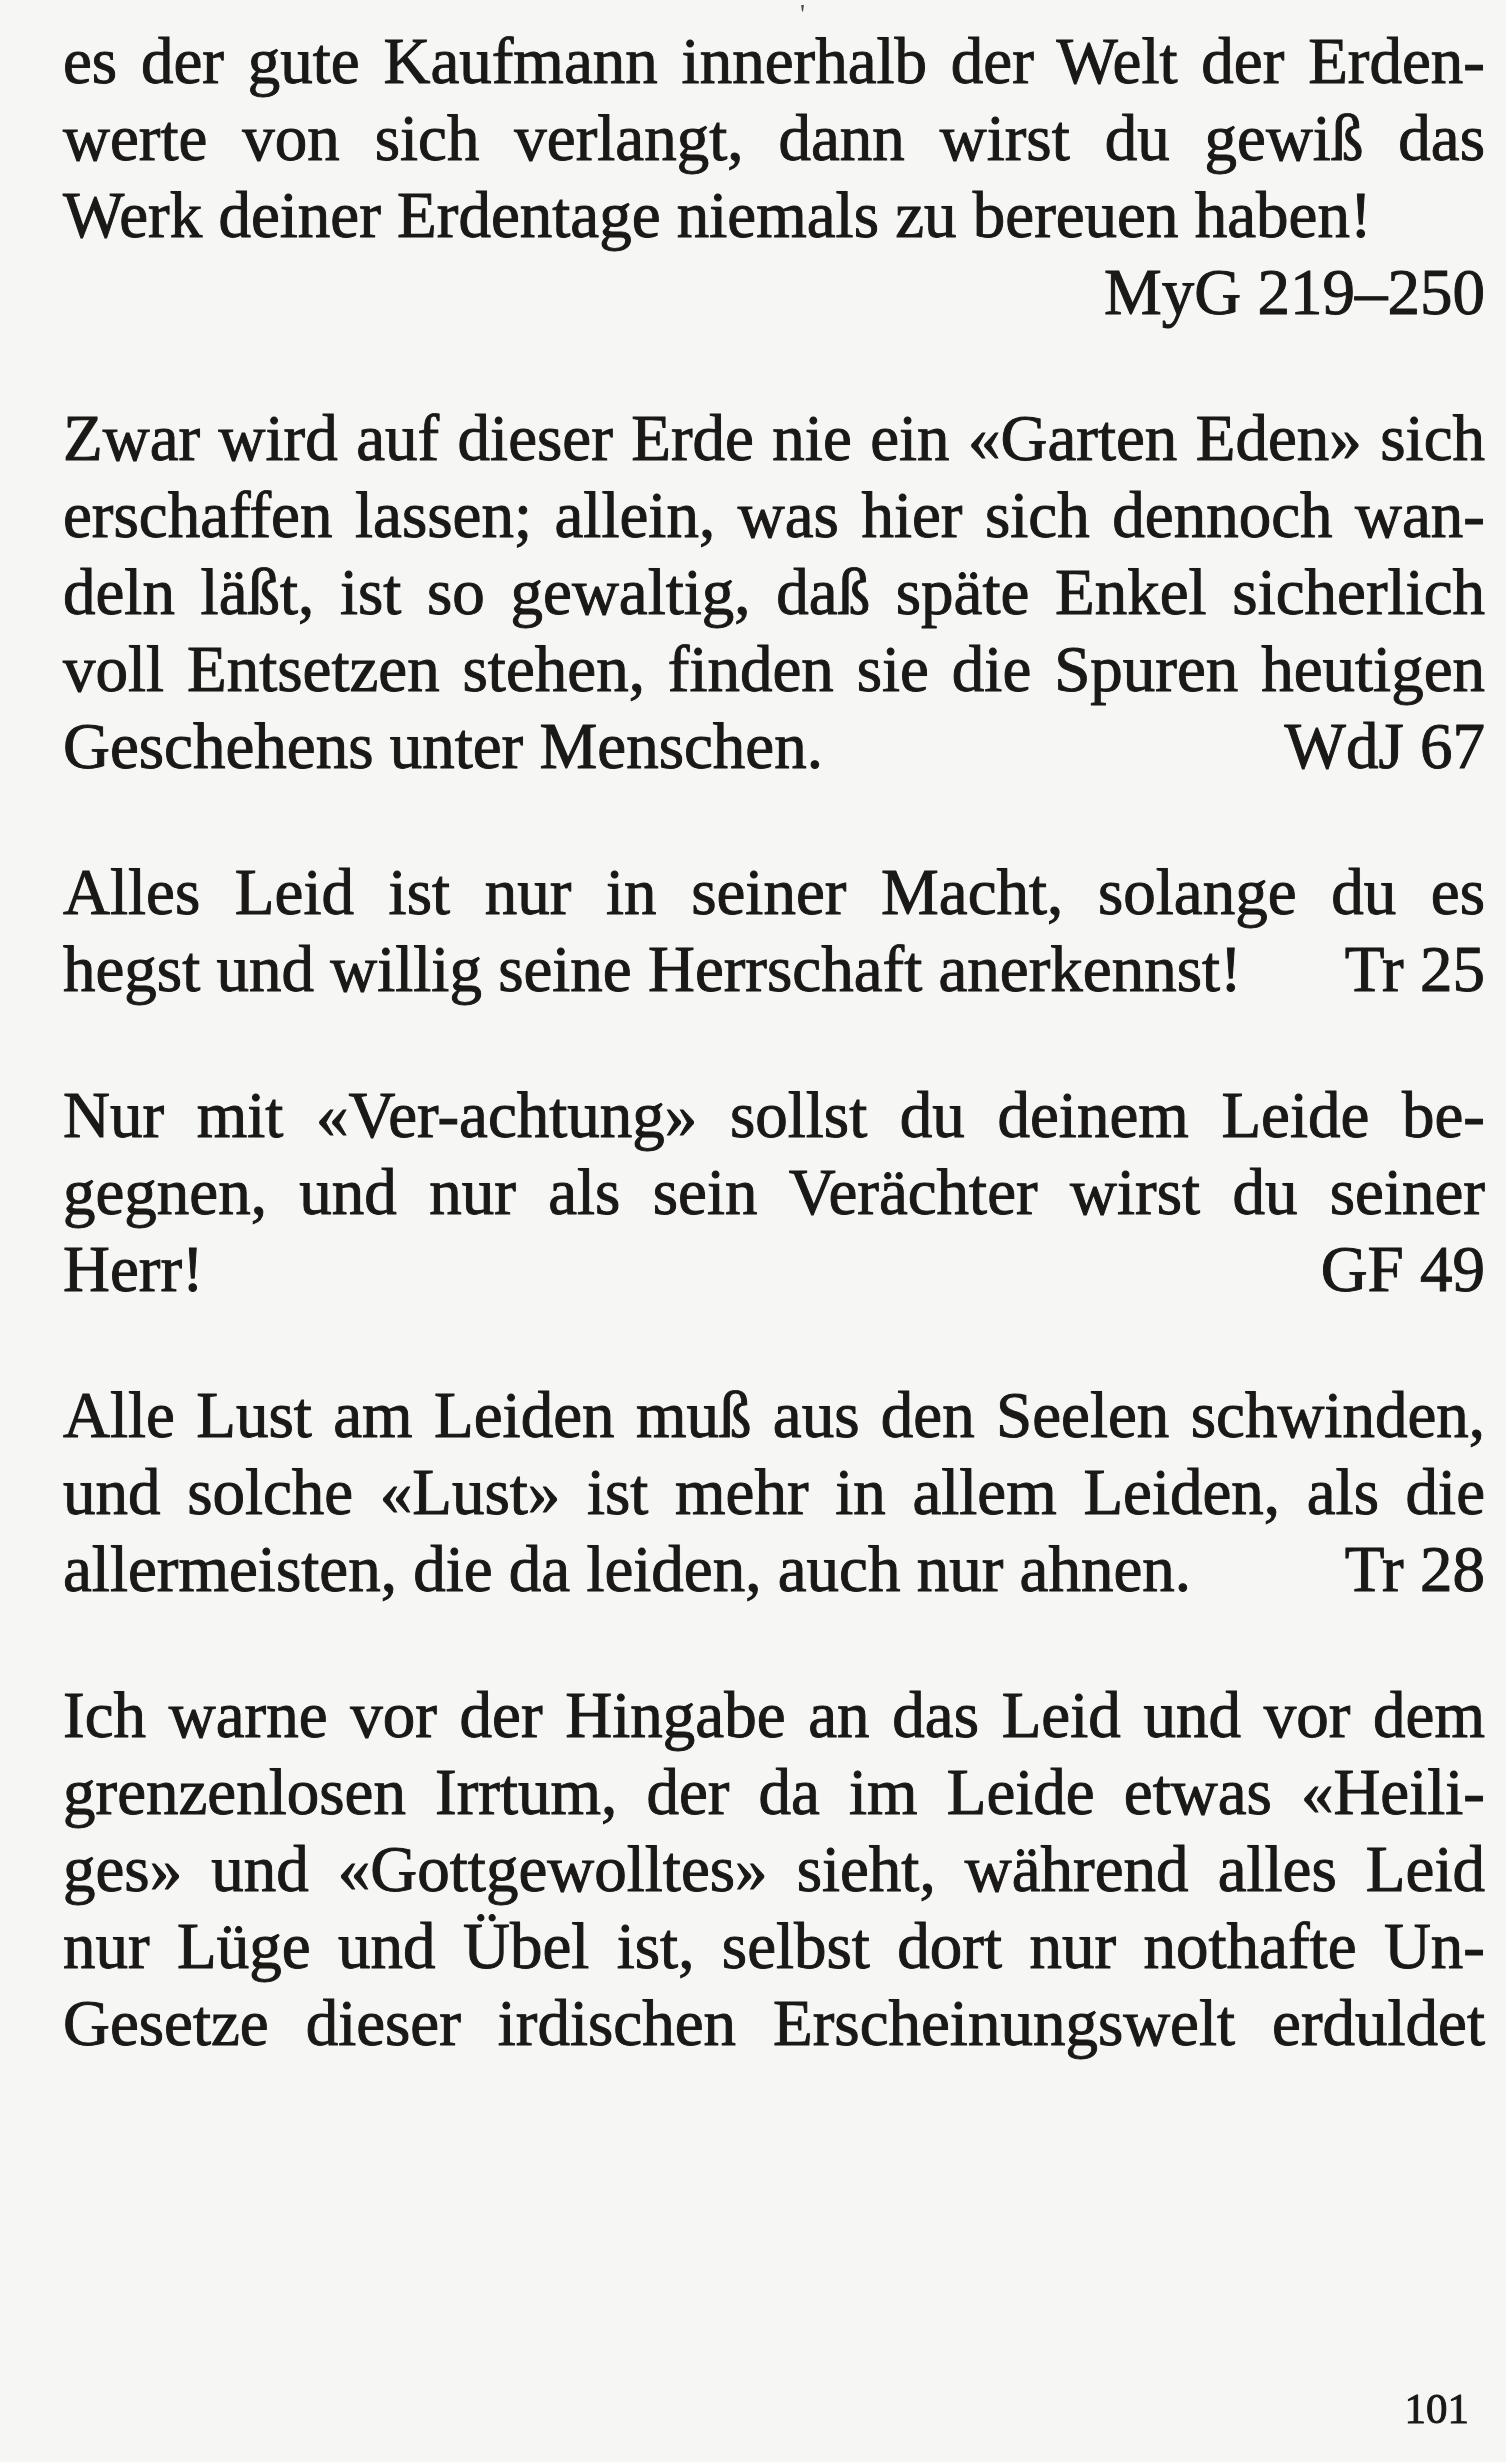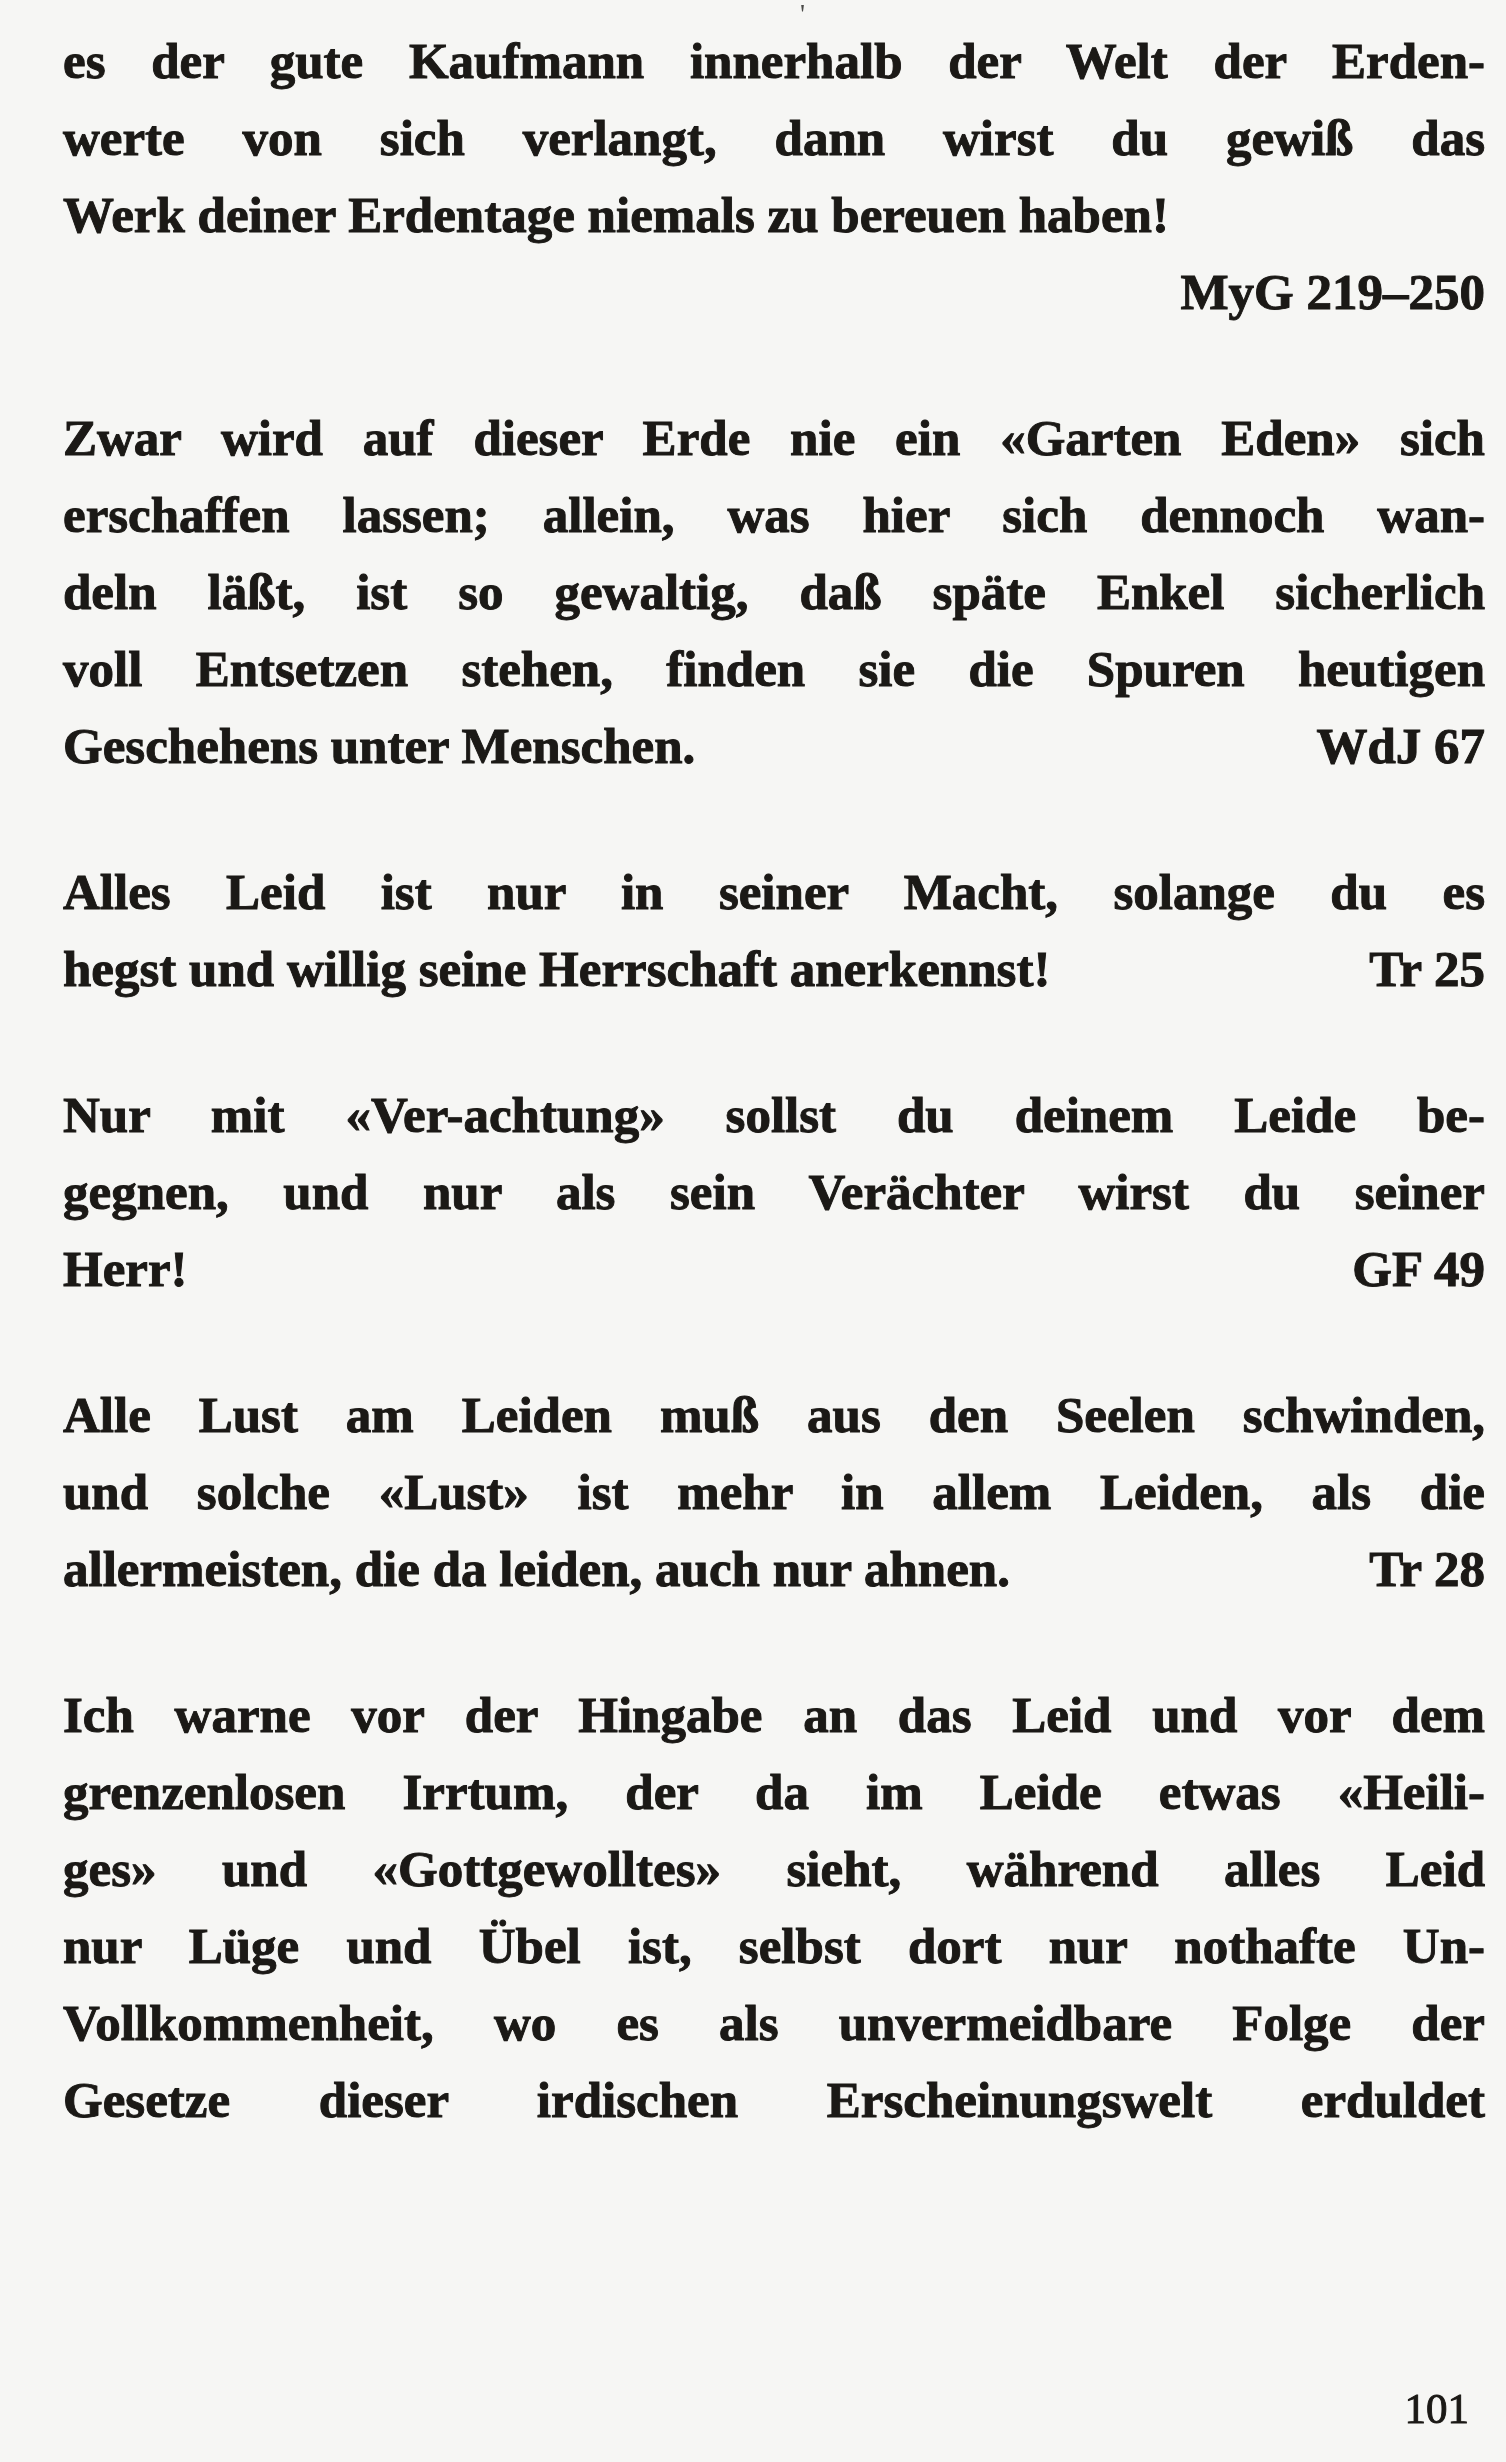--- a/index.html
+++ b/index.html
@@ -15,23 +15,22 @@
     overflow: hidden;
     -webkit-text-stroke: 0.9px var(--ink, #1b1916);
     text-shadow: 0 0 0.8px rgba(27, 25, 22, 0.5);
   }
 
   .text-block {
     position: absolute;
     left: 63px;
     right: 22px;
     top: 23px;
-    font-size: 51px;
+    font-size: 65px;
     line-height: 77px;
-    font-weight: bold;
   }
 
   .paragraph { margin-bottom: 69px; }
 
   .line { min-height: 77px; }
 
   
   .line.justified {
     text-align: justify;
     text-align-last: justify;
@@ -112,19 +111,18 @@
         <div class="line last-row">
           <span class="last-text">allermeisten, die da leiden, auch nur ahnen.</span>
           <span class="citation">Tr 28</span>
         </div>
       </div>
       <div class="paragraph">
         <div class="line justified">Ich warne vor der Hingabe an das Leid und vor dem</div>
         <div class="line justified">grenzenlosen Irrtum, der da im Leide etwas «Heili-</div>
         <div class="line justified">ges» und «Gottgewolltes» sieht, während alles Leid</div>
         <div class="line justified">nur Lüge und Übel ist, selbst dort nur nothafte Un-</div>
-        <div class="line justified">Vollkommenheit, wo es als unvermeidbare Folge der</div>
         <div class="line justified">Gesetze dieser irdischen Erscheinungswelt erduldet</div>
       </div>
     </main>
   <div class="page-number">101</div>
 </div>
 
 
 </body></html>

